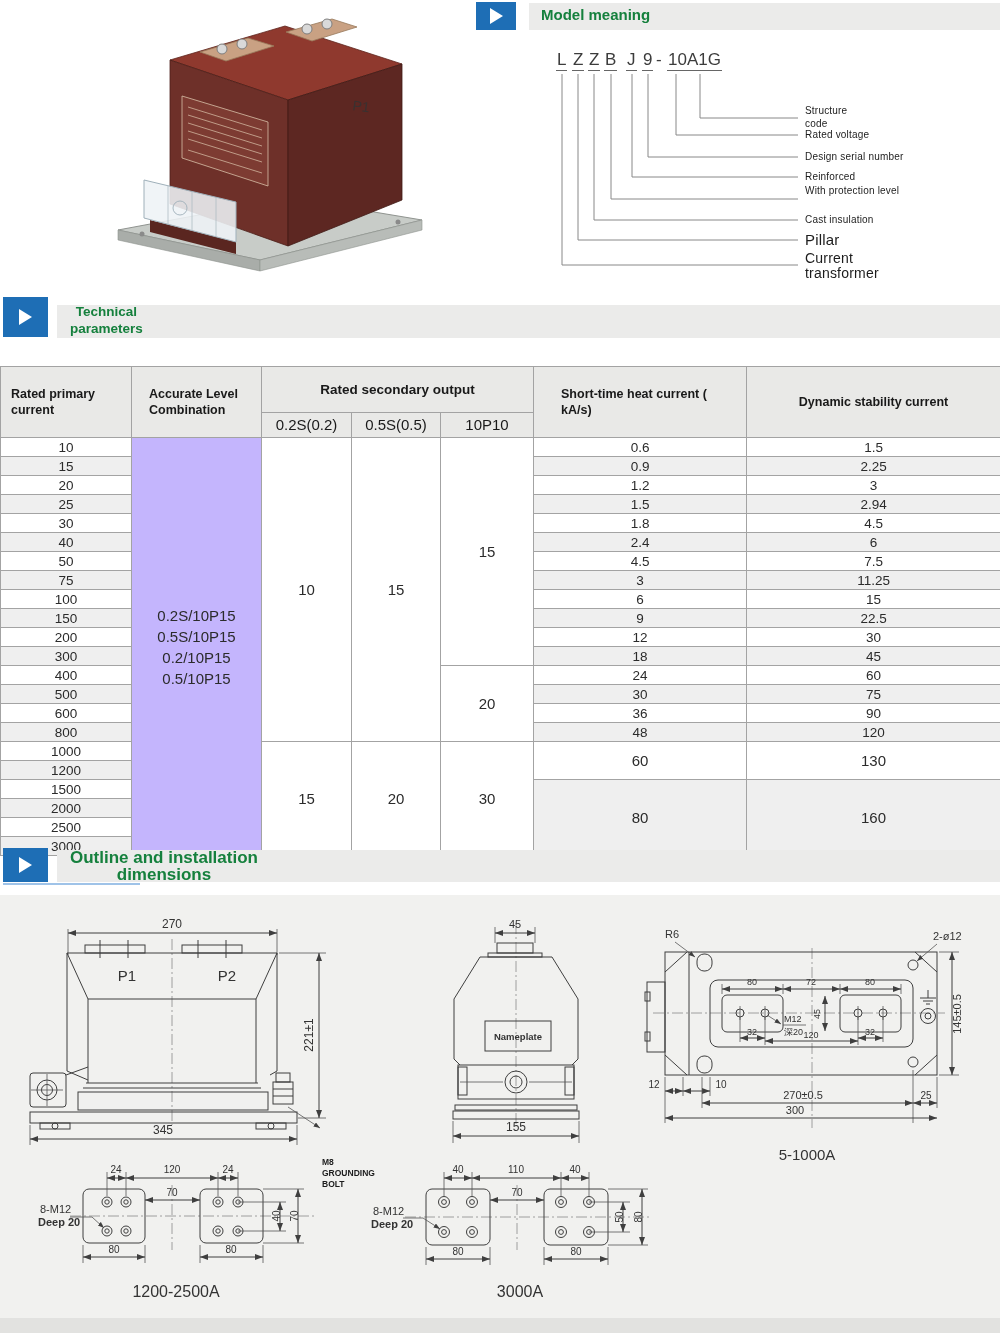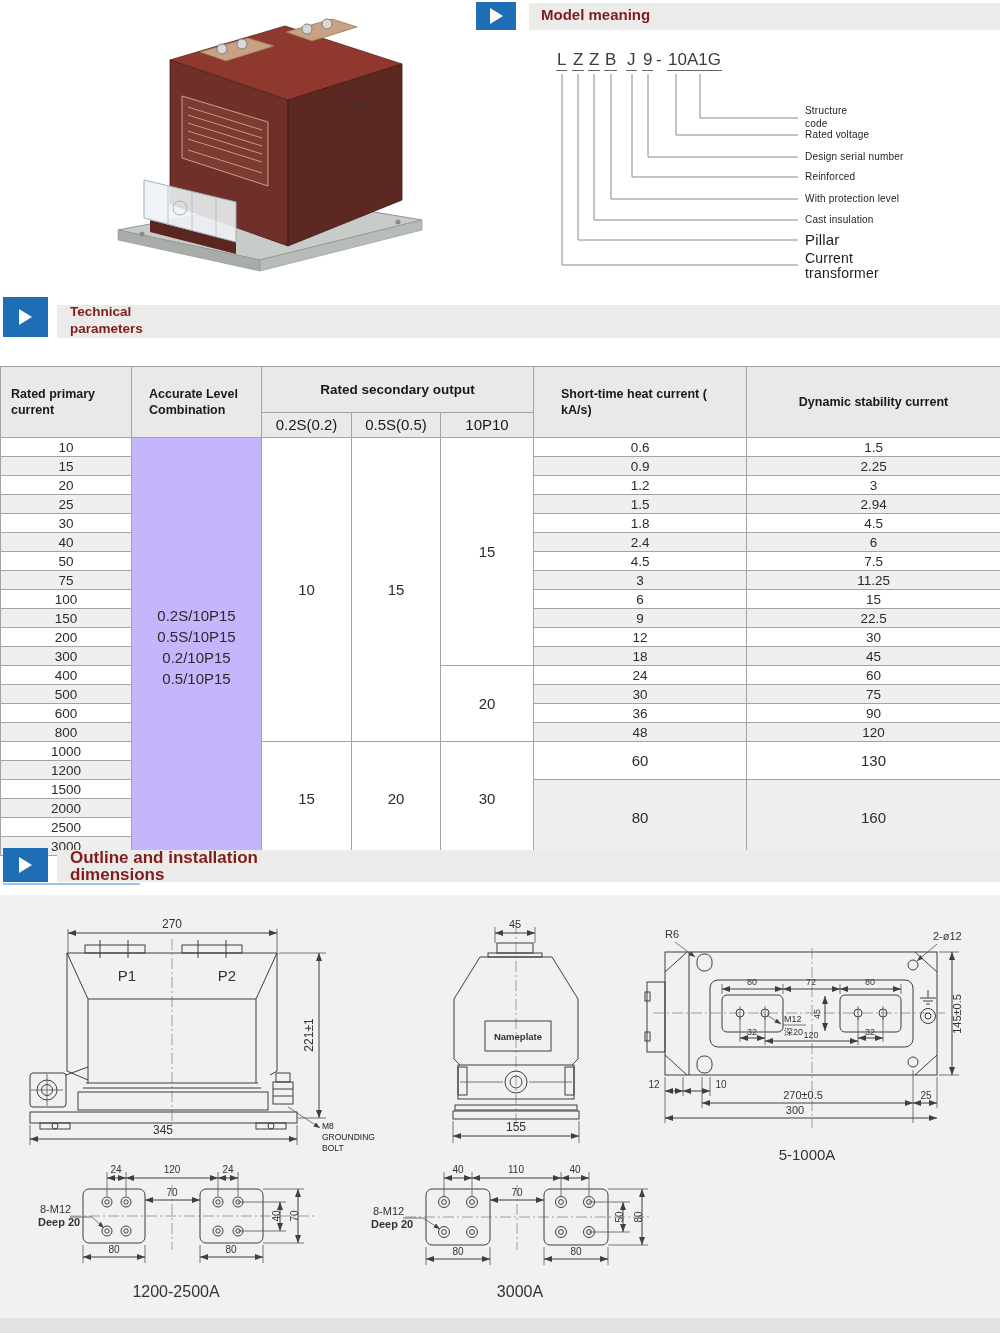--- a/index.html
+++ b/index.html
@@ -3,21 +3,21 @@
 <meta charset="utf-8">
 <style>
   html,body{margin:0;padding:0;background:#fff;}
   #page{position:relative;width:1000px;height:1333px;background:#ffffff;overflow:hidden;
         font-family:"Liberation Sans",sans-serif;color:#222;}
   .abs{position:absolute;}
   
   .band{position:absolute;background:#ebebea;}
   .arrow-icon{position:absolute;background:#1e6eb5;display:flex;align-items:center;justify-content:center;}
   .arrow-icon .tri{width:0;height:0;border-left:13px solid #fff;border-top:8px solid transparent;border-bottom:8px solid transparent;}
-  .sec-title{position:absolute;font-weight:bold;color:#7f1d1d;white-space:pre-line;}
+  .sec-title{position:absolute;font-weight:bold;color:#15803d;white-space:pre-line;text-align:center;}
   
   #model-diagram{position:absolute;left:540px;top:40px;width:460px;height:250px;}
   .code-char{position:absolute;top:10px;font-size:17px;color:#3c3c3c;border-bottom:1px solid #666;padding:0 1px;line-height:20px;}
   .code-dash{border-bottom:none;}
   .mlabel{position:absolute;left:265px;font-size:10px;font-weight:normal;color:#1c1c1c;line-height:13px;white-space:pre-line;letter-spacing:.2px;}
   .mlabel.big{font-size:15px;line-height:17px;}
   .mlabel.big2{font-size:14px;line-height:15px;}
   
   #spec-table{position:absolute;left:0;top:366px;width:1000px;border-collapse:collapse;table-layout:fixed;}
   #spec-table th,#spec-table td{border:1px solid #a3a3a3;}
@@ -33,21 +33,21 @@
   #spec-table tbody td.mcg{background:#efefef;font-size:15px;}
   #spec-table td.combo{white-space:pre-line;font-size:15px;line-height:21px;background:#c4b5fd;}
   
   #draw-area{position:absolute;left:0;top:895px;width:1000px;height:423px;background:#f1f1ef;}
   #footer-strip{position:absolute;left:0;top:1318px;width:1000px;height:15px;background:#e2e2e0;}
   svg{overflow:visible;}
   svg text{font-family:"Liberation Sans",sans-serif;fill:#333;}
   .dline{stroke:#3f3f3f;stroke-width:1;fill:none;}
   .dthin{stroke:#555;stroke-width:.8;fill:none;}
   .dcenter{stroke:#8a8a8a;stroke-width:.8;fill:none;stroke-dasharray:11 3 2 3;}
-  .note{position:absolute;font-weight:normal;color:#1c1c1c;white-space:pre-line;}
+  .note{position:absolute;font-weight:bold;color:#1c1c1c;white-space:pre-line;margin-top:36px;}
   .blue-rule{position:absolute;background:#9fc3e8;height:2px;}
 </style>
 </head>
 <body>
 
 <div id="page">
 
   <svg class="abs" style="left:100px;top:8px" width="330" height="280" viewBox="0 0 330 280">
     <g>
       <polygon points="18,222 160,252 322,212 190,190" fill="#c8ccc8" stroke="#8f938f" stroke-width="1"></polygon>
@@ -116,21 +116,21 @@
     <span class="code-char" style="left:102px">9</span>
     <span class="code-char code-dash" style="left:115px">-</span>
     <span class="code-char" style="left:127px">10</span>
     <span class="code-char" style="left:146px">A1G</span>
 
     <div class="mlabel" style="top:64px">Structure
 code</div>
     <div class="mlabel" style="top:88px">Rated voltage</div>
     <div class="mlabel" style="top:110px">Design serial number</div>
     <div class="mlabel" style="top:130px">Reinforced</div>
-    <div class="mlabel" style="top:152px">With protection level</div>
+    <div class="mlabel" style="top:144px">With protection level</div>
     <div class="mlabel" style="top:173px">Cast insulation</div>
     <div class="mlabel big" style="top:191px">Pillar</div>
     <div class="mlabel big2" style="top:211px">Current
 transformer</div>
   </div>
 
   <div class="arrow-icon" style="left:3px;top:297px;width:45px;height:40px">
     <span class="tri"></span>
   </div>
   <div class="band" style="left:57px;top:305px;width:943px;height:33px"></div>

